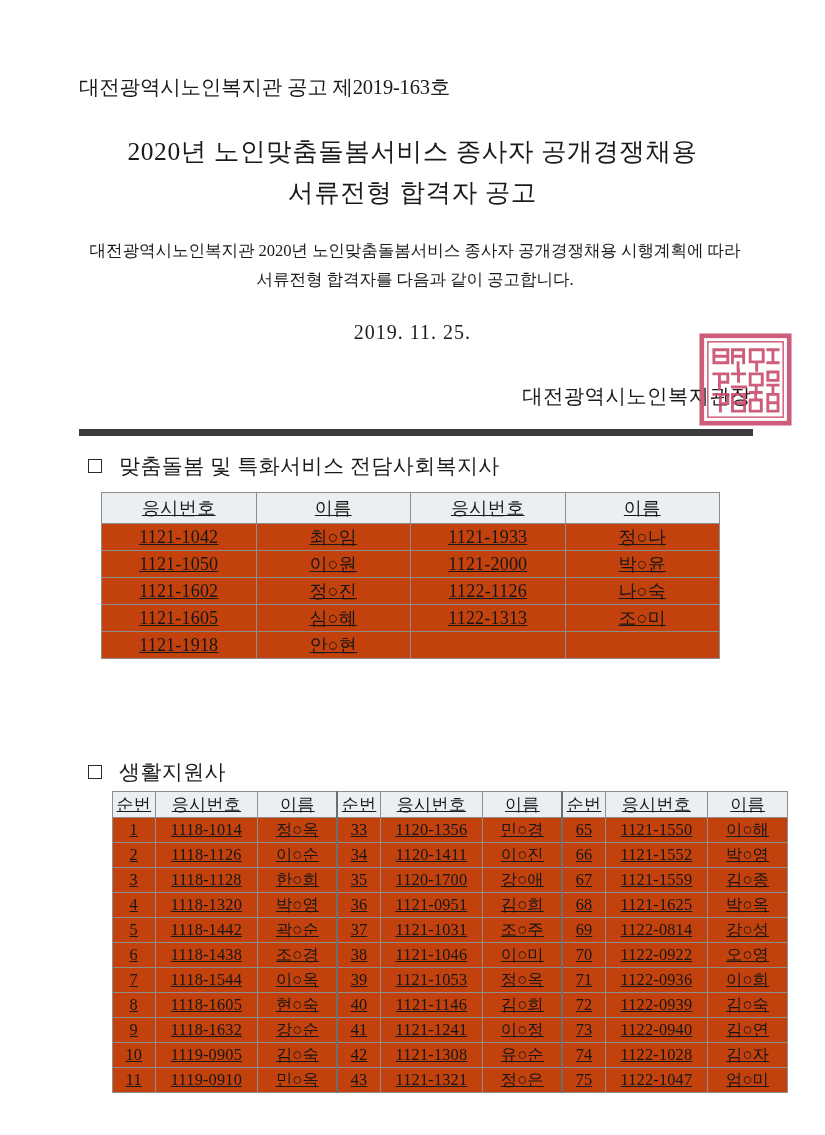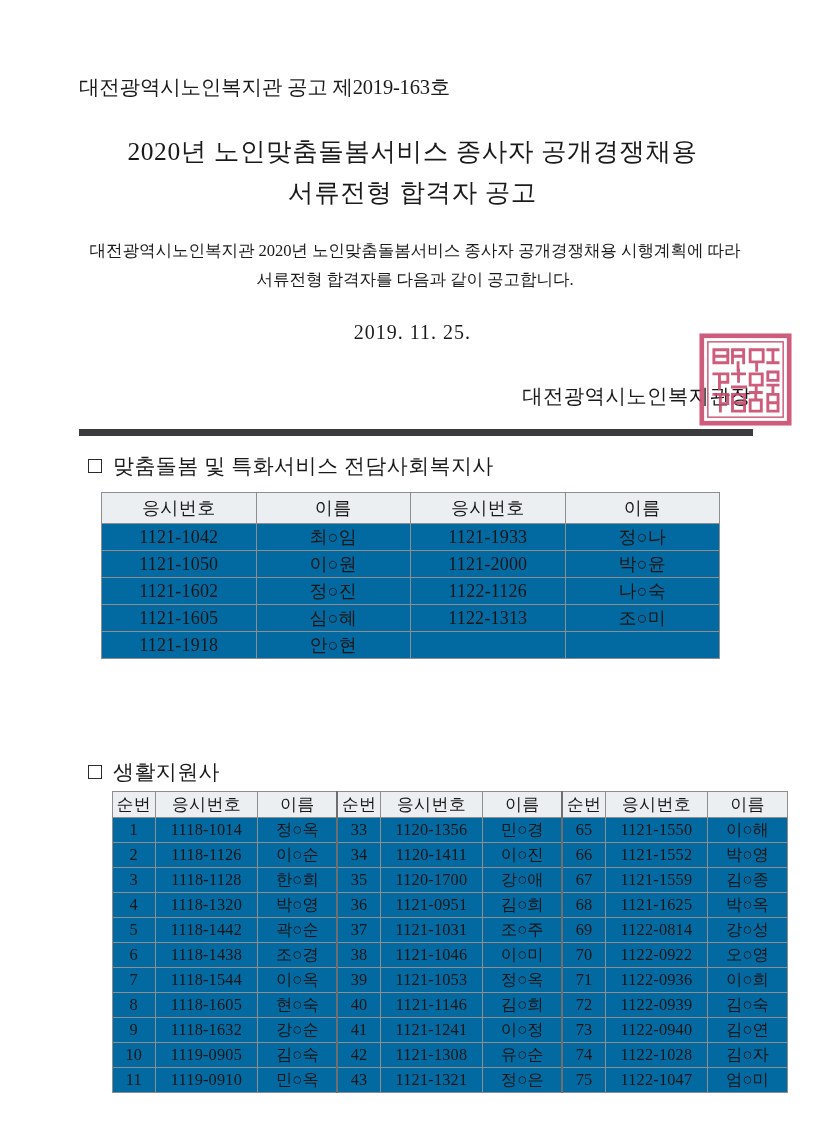--- a/index.html
+++ b/index.html
@@ -103,38 +103,39 @@
   }
 
   
   .section-head {
     position: absolute;
     font-size: 21px;
     letter-spacing: 0.4px;
     white-space: nowrap;
     display: flex;
     align-items: center;
-    gap: 11px;
+    gap: 17px;
   }
   .section-head .box {
     display: inline-block;
     width: 14px;
     height: 14px;
     border: 1.6px solid #2b2b2b;
     box-sizing: border-box;
     flex: 0 0 auto;
   }
   #sec1-head { left: 88px; top: 452px; }
   #sec2-head { left: 88px; top: 758px; }
 
   
   table {
     border-collapse: collapse;
     position: absolute;
-    background: #0369a1;
+    background: #c2410c;
+    text-decoration: underline;
   }
   table td, table th {
     border: 1px solid #8e8e8e;
     text-align: center;
     font-weight: normal;
     color: #161616;
     box-sizing: border-box;
   }
 
   

